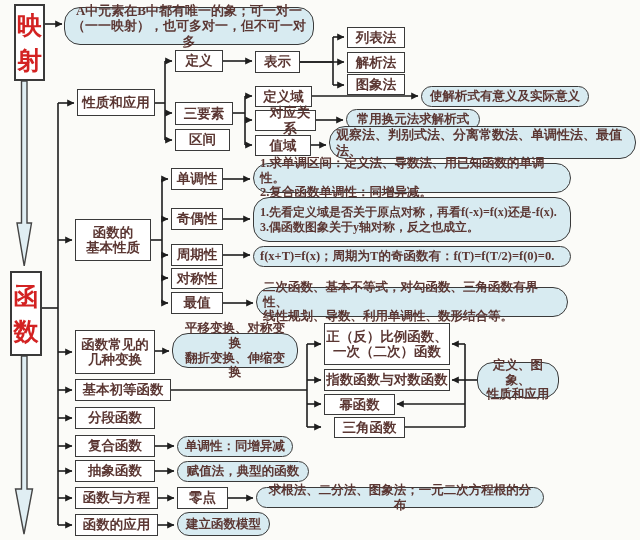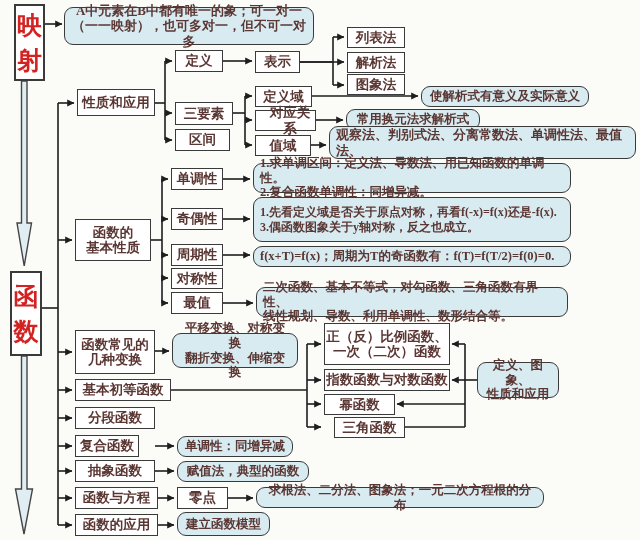--- a/index.html
+++ b/index.html
@@ -11,21 +11,21 @@
   }
   .nb{
     position:absolute;box-sizing:border-box;background:#ffffff;
     border:1.7px solid #3a3a3a;color:#5b3733;font-weight:bold;
     display:flex;align-items:center;justify-content:center;text-align:center;
     font-size:13.5px;line-height:1.12;
   }
   .nb.two{flex-direction:column;}
   .note{
     position:absolute;box-sizing:border-box;background:#d8ebf1;
-    border:1.6px solid #3a3a3a;border-radius:9px;color:#5b3733;font-weight:bold;
+    border:1.6px solid #3a3a3a;border-radius:16px;color:#5b3733;font-weight:bold;
     display:flex;flex-direction:column;align-items:center;justify-content:center;
     font-size:12.5px;line-height:1.18;padding:1px 6px;text-align:center;
   }
   .note.left{align-items:flex-start;text-align:left;}
   .rootbox{
     position:absolute;box-sizing:border-box;background:#ffffff;
     border:2px solid #3a3a3a;color:#d32222;font-weight:bold;
     font-size:25px;line-height:35px;word-break:break-all;
     display:flex;align-items:center;justify-content:center;text-align:center;
     padding:2px 0;
@@ -171,21 +171,21 @@
   <div class="nb two" style="left:75px;top:330px;width:80px;height:44px;">
     <div>函数常见的</div>
     <div>几种变换</div>
   </div>
   <div class="note" style="left:172px;top:333px;width:126px;height:35px;">
     <div>平移变换、对称变换</div>
     <div>翻折变换、伸缩变换</div>
   </div>
   <div class="nb" style="left:75px;top:379px;width:96px;height:22px;">基本初等函数</div>
   <div class="nb" style="left:75px;top:407px;width:80px;height:22px;">分段函数</div>
-  <div class="nb" style="left:75px;top:435px;width:64px;height:22px;">复合函数</div>
+  <div class="nb" style="left:75px;top:435px;width:80px;height:22px;">复合函数</div>
   <div class="note" style="left:177px;top:436px;width:116px;height:21px;">单调性：同增异减</div>
   <div class="nb" style="left:75px;top:460px;width:80px;height:22px;">抽象函数</div>
   <div class="note" style="left:177px;top:461px;width:132px;height:21px;">赋值法，典型的函数</div>
   <div class="nb" style="left:75px;top:487px;width:83px;height:22px;">函数与方程</div>
   <div class="nb" style="left:177px;top:487px;width:51px;height:22px;">零点</div>
   <div class="note" style="left:256px;top:487px;width:288px;height:21px;">求根法、二分法、图象法；一元二次方程根的分布</div>
   <div class="nb" style="left:75px;top:514px;width:83px;height:22px;">函数的应用</div>
   <div class="note" style="left:177px;top:512px;width:93px;height:24px;">建立函数模型</div>
 
   <div class="nb" style="left:324px;top:369px;width:126px;height:22px;">指数函数与对数函数</div>

